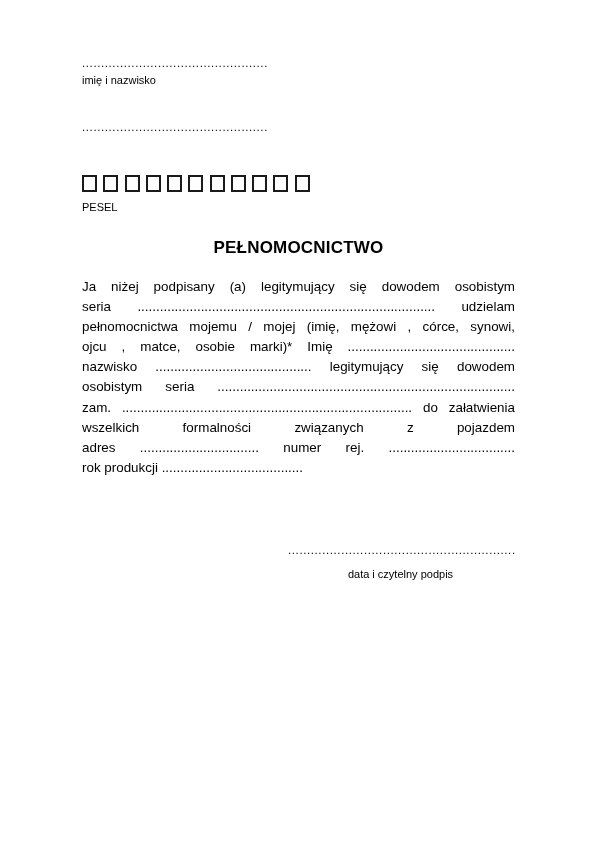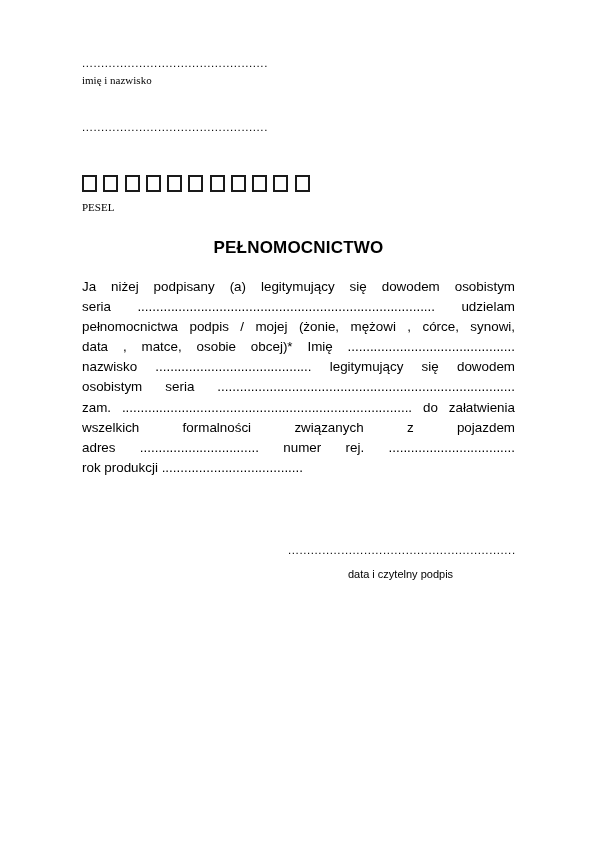--- a/index.html
+++ b/index.html
@@ -30,21 +30,20 @@
     letter-spacing: 0.6px;
     white-space: nowrap;
     overflow: hidden;
     color: #000;
   }
   .field-label {
     margin-top: 5px;
     font-size: 11px;
     line-height: 13px;
     color: #000;
-    font-family: Liberation Serif, serif;
   }
   
   .pesel {
     position: absolute;
     left: 82px;
     top: 175px;
   }
   .pesel-boxes {
     height: 18px;
     white-space: nowrap;
@@ -137,22 +136,22 @@
       <span class="pesel-box"></span>
     </div>
     <div class="field-label">PESEL</div>
   </div>
 
   <div class="doc-title">PEŁNOMOCNICTWO</div>
 
   <div class="doc-body">
     <div class="bline">Ja niżej podpisany (a) legitymujący się dowodem osobistym</div>
     <div class="bline">seria ................................................................................ udzielam</div>
-    <div class="bline">pełnomocnictwa podpis / mojej (żonie, mężowi , córce, synowi,</div>
-    <div class="bline">data , matce, osobie obcej)* Imię .............................................</div>
+    <div class="bline">pełnomocnictwa mojemu / mojej (imię, mężowi , córce, synowi,</div>
+    <div class="bline">ojcu , matce, osobie marki)* Imię .............................................</div>
     <div class="bline">nazwisko .......................................... legitymujący się dowodem</div>
     <div class="bline">osobistym seria ................................................................................</div>
     <div class="bline">zam. .............................................................................. do załatwienia</div>
     <div class="bline">wszelkich formalności związanych z pojazdem</div>
     <div class="bline">adres ................................ numer rej. ..................................</div>
     <div class="bline last">rok produkcji ......................................</div>
   </div>
 
   <div class="signature">
     <div class="dotline">................................................................................</div>

